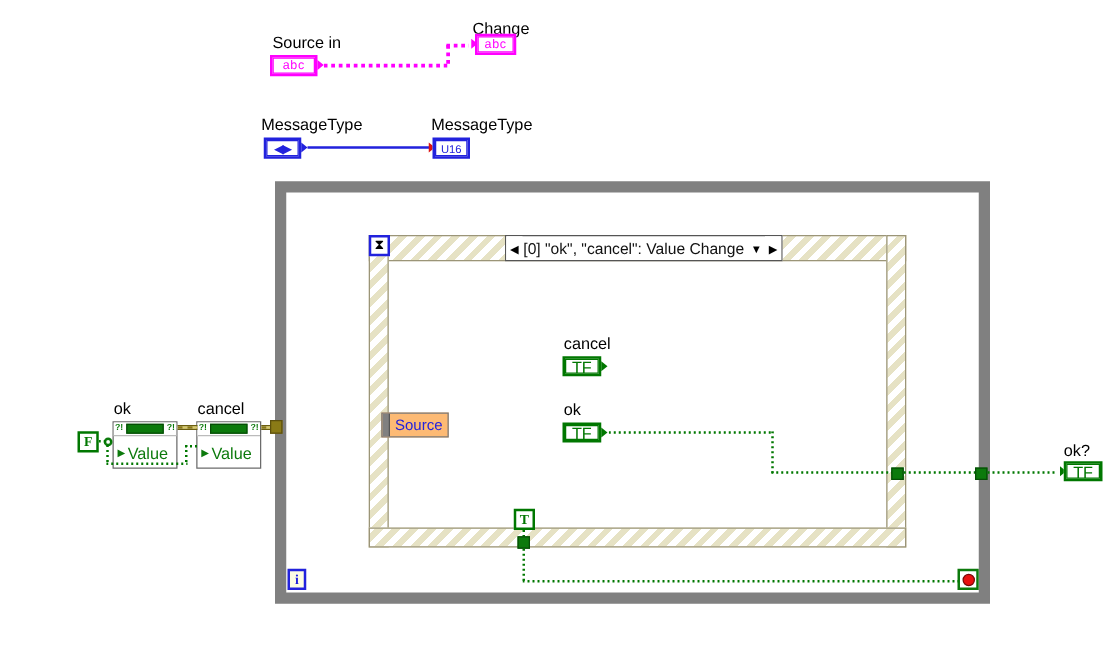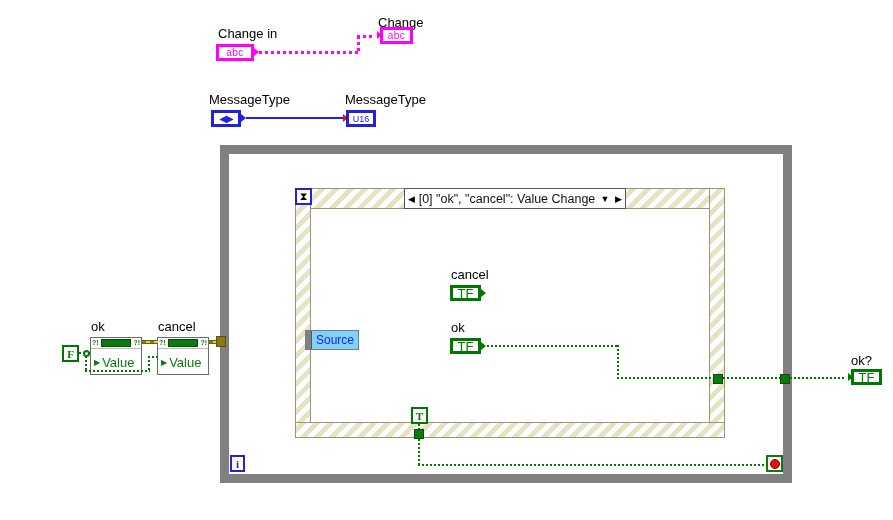--- a/index.html
+++ b/index.html
@@ -188,21 +188,21 @@
     display:flex;align-items:center;justify-content:center;
     font-size:11px;color:#000;
     line-height:1;
   }
 
   
   .source-node{
     position:absolute;
     left:305px; top:330px;
     width:54px; height:20px;
-    background:#7dd3fc;
+    background:#fdba74;
     border:1px solid #7a7a7a;
     display:flex;align-items:center;
   }
   .source-bar{
     width:6px;height:100%;
     background:#808080;
     border-right:1px solid #555;
   }
   .source-txt{
     flex:1;text-align:center;
@@ -297,21 +297,21 @@
     white-space:nowrap;
     letter-spacing:0.5px;
     text-shadow: 1px 1px 0 #e8e8e8;
   }
 </style>
 </head>
 <body>
 
 <div id="canvas">
 
-  <div class="lbl" style="left:218px; top:27px;">Change in</div>
+  <div class="lbl" style="left:218px; top:27px;">Source in</div>
   <div class="term term-str" style="left:216px; top:44px; width:38px; height:17px;">
     <div class="term-str-inner">abc</div>
   </div>
   <div class="arrow-r" style="left:254px; top:48px; border-left:5px solid #ff00ff;"></div>
 
   <div class="dash-str-h" style="left:259px; top:51px; width:99px;"></div>
   <div class="dash-str-v" style="left:357px; top:36px; height:17px;"></div>
   <div class="dash-str-h" style="left:357px; top:35px; width:18px;"></div>
 
   <div class="lbl" style="left:378px; top:16px;">Change</div>

